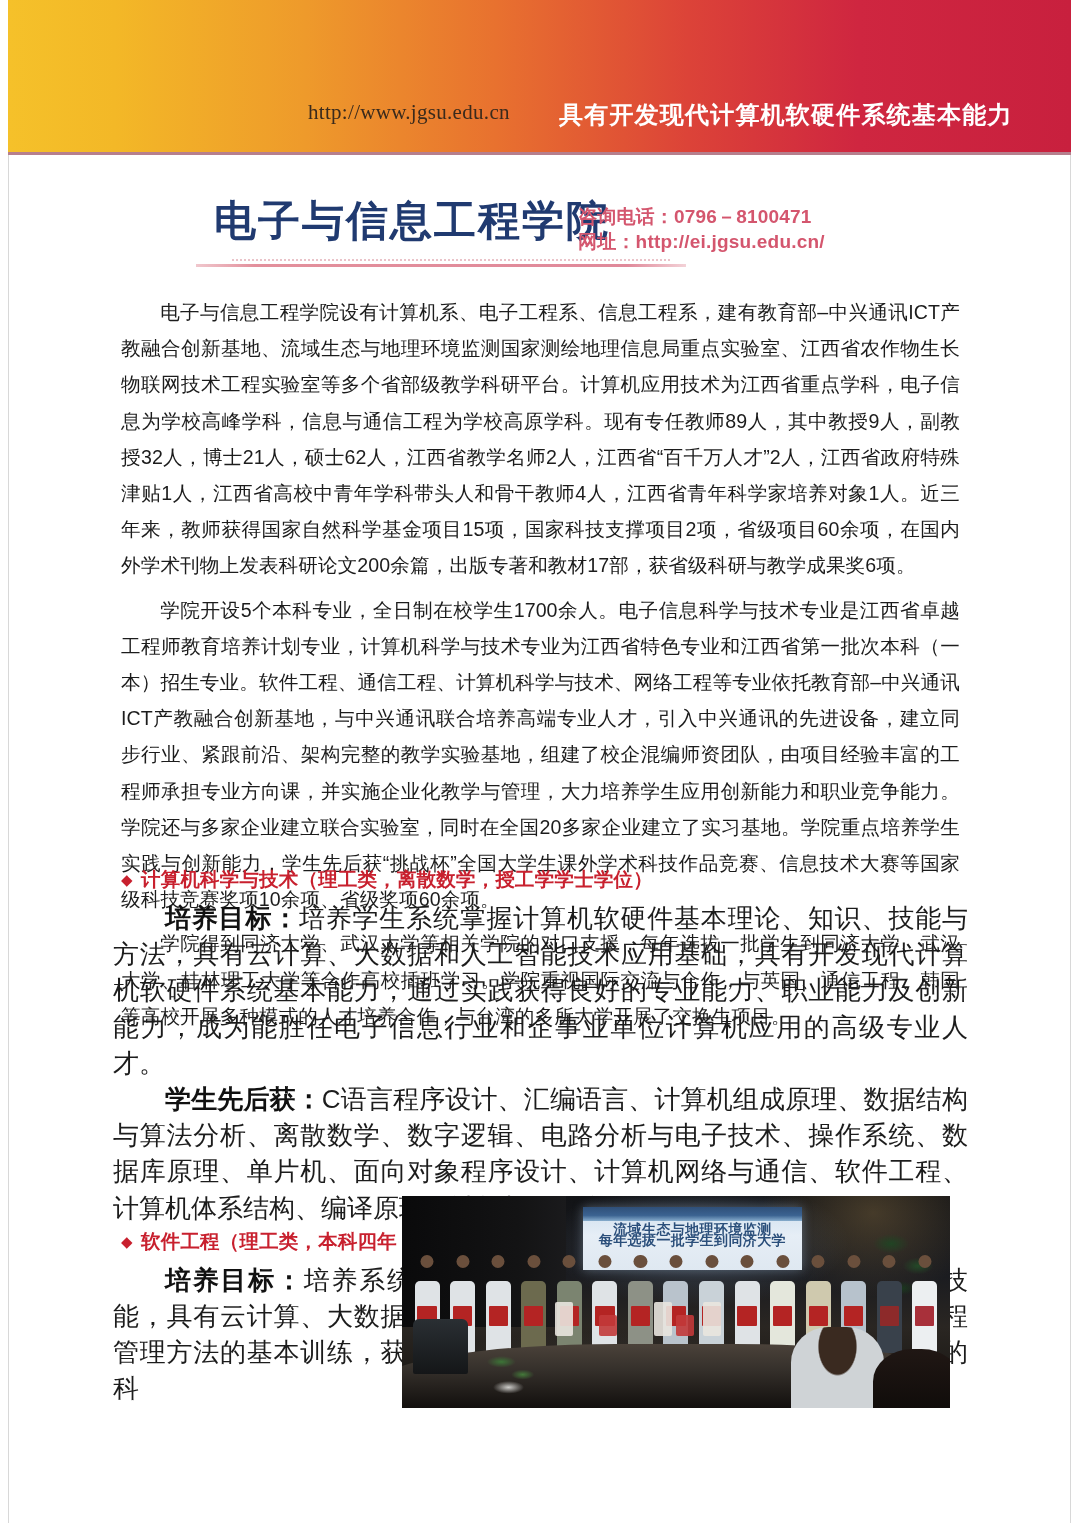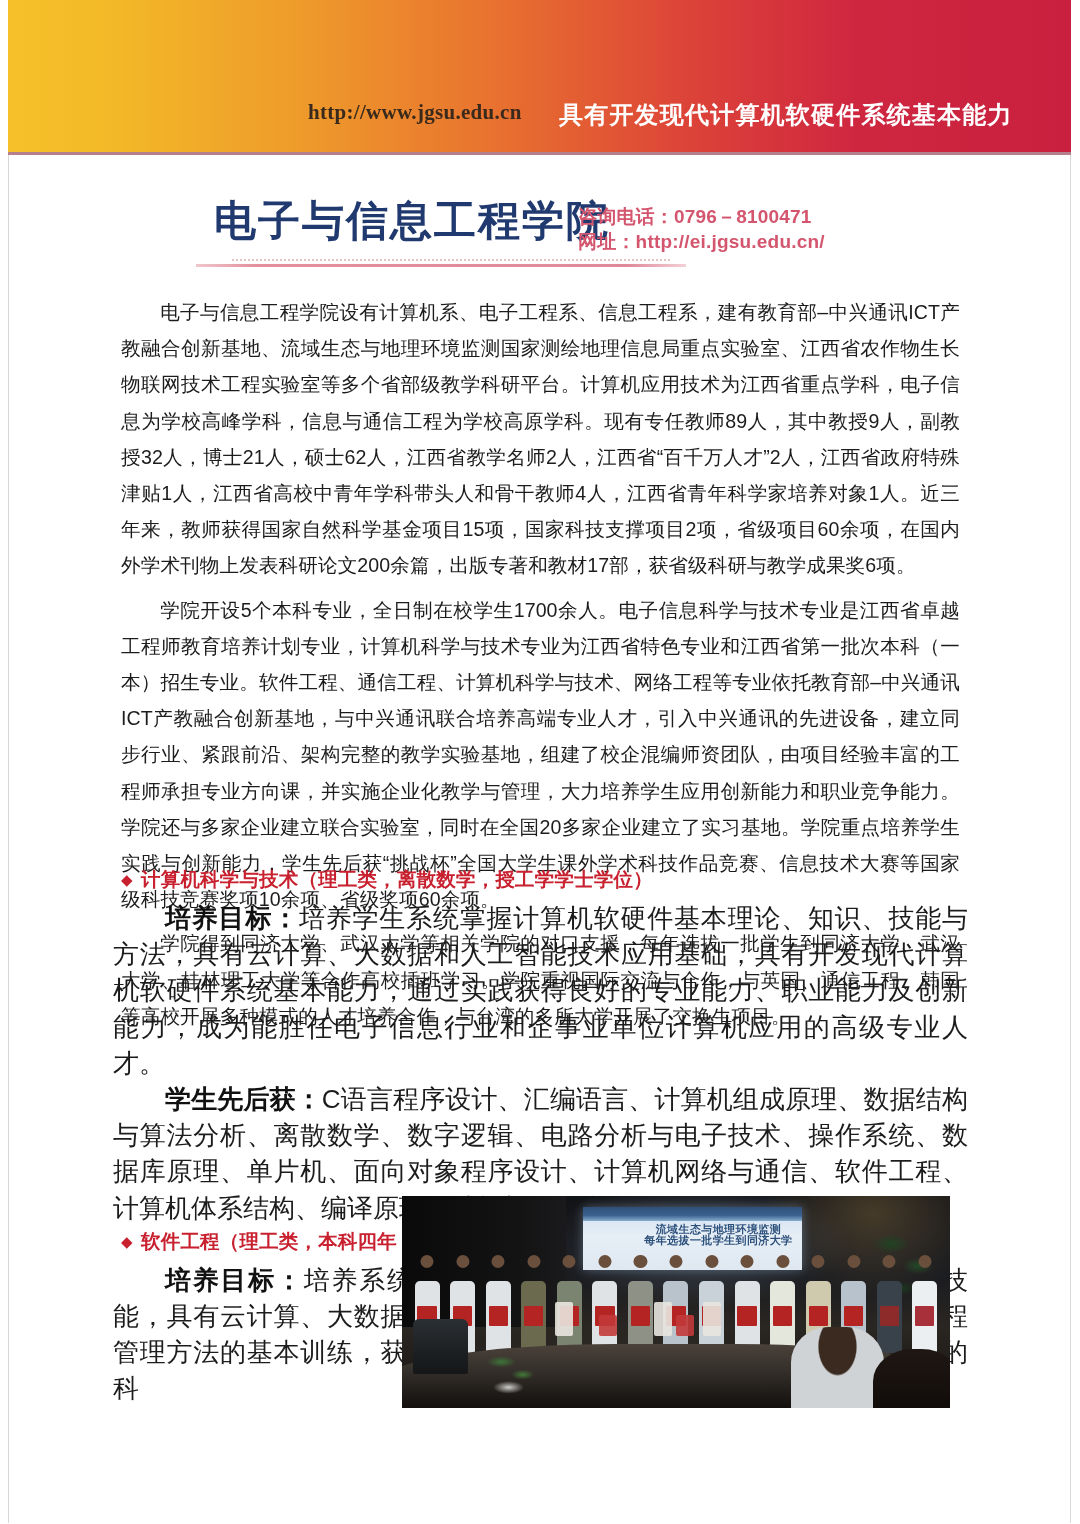--- a/index.html
+++ b/index.html
@@ -56,21 +56,21 @@
     left: 0;
     top: 0;
     width: 100%;
     height: 100%;
   }
   .header-url {
     position: absolute;
     left: 300px;
     top: 100px;
     font-family: "Liberation Serif", "DejaVu Serif", serif;
-    font-weight: bold;
+    font-weight: normal;
     font-size: 21px;
     color: #3a2a1c;
     letter-spacing: 0.3px;
     white-space: nowrap;
   }
   .header-slogan {
     position: absolute;
     left: 551px;
     top: 99px;
     font-size: 24px;
@@ -233,27 +233,26 @@
     background: linear-gradient(to bottom, #1d3f6b 0%, #2a5486 60%, #7ea7c9 100%);
     opacity: 0.9;
   }
   .screen-text {
     position: absolute;
     left: 0;
     top: 28%;
     width: 100%;
     text-align: center;
     color: #123a6b;
-    font-size: 11px;
+    font-size: 14px;
     font-weight: bold;
     line-height: 11px;
     letter-spacing: 0.4px;
     opacity: 0.88;
     text-shadow: 0 0 1px rgba(255,255,255,0.6);
-    padding-left: 26px;
   }
   
   .wall-left {
     position: absolute;
     left: 0; top: 0;
     width: 30%;
     height: 62%;
     background: linear-gradient(to right, #0a0a0b 0%, #131314 70%, #1a1a1c 100%);
   }
   .plant {

